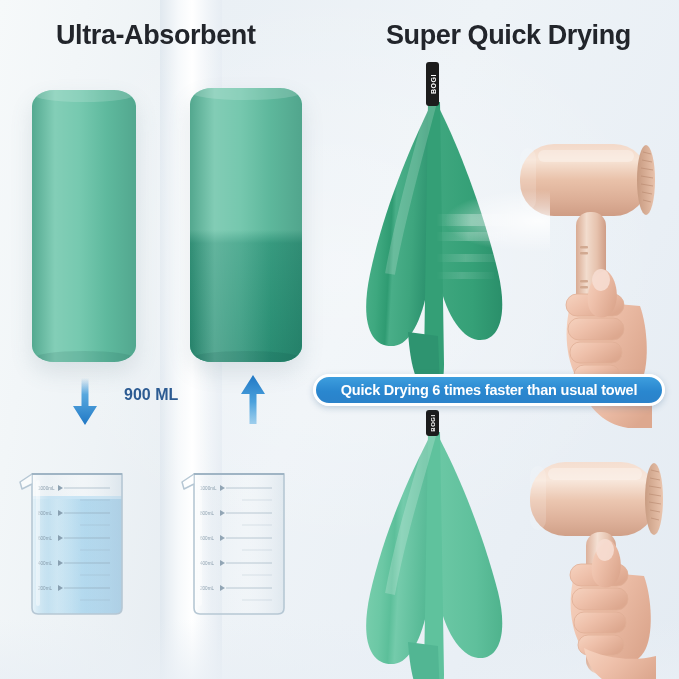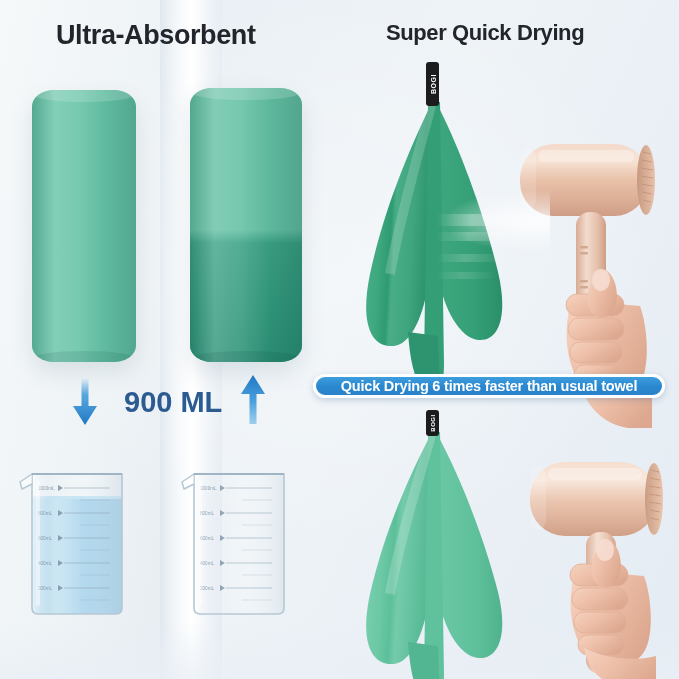--- a/index.html
+++ b/index.html
@@ -71,21 +71,21 @@
 
   
   .title {
     position: absolute;
     font-weight: bold;
     color: #22252b;
     letter-spacing: -0.4px;
     white-space: nowrap;
   }
   #title-left  { left: 56px;  top: 20px; font-size: 27px; }
-  #title-right { left: 386px; top: 20px; font-size: 22px; }
+  #title-right { left: 386px; top: 20px; font-size: 27px; }
 
   
   .roll {
     position: absolute;
     border-radius: 22px / 16px;
     box-shadow: 0 10px 22px rgba(90,120,130,0.16);
   }
   .roll .roll-body {
     position: absolute;
     inset: 0;
@@ -142,41 +142,41 @@
   .arrow {
     position: absolute;
     width: 26px;
   }
   #arrow-down { left: 72px; top: 378px; height: 48px; }
   #arrow-up   { left: 240px; top: 374px; height: 50px; }
 
   #volume-label {
     position: absolute;
     left: 124px; top: 386px;
-    font-size: 29px;
+    font-size: 16px;
     font-weight: bold;
     color: #2c5b92;
     letter-spacing: 0px;
     white-space: nowrap;
   }
 
   
   .beaker {
     position: absolute;
     width: 118px;
     height: 160px;
   }
   #beaker-filled { left: 18px; top: 456px; }
   #beaker-empty  { left: 180px; top: 456px; }
 
   
   #banner {
     position: absolute;
     left: 313px; top: 374px;
-    width: 352px; height: 24px;
+    width: 352px; height: 32px;
     border-radius: 18px;
     background: linear-gradient(180deg, #3d9ede 0%, #2a87cf 55%, #2a82ca 100%);
     border: 3px solid #ffffff;
     box-sizing: border-box;
     display: flex;
     align-items: center;
     justify-content: center;
     box-shadow: 0 2px 6px rgba(40,90,140,0.25);
     z-index: 30;
   }

